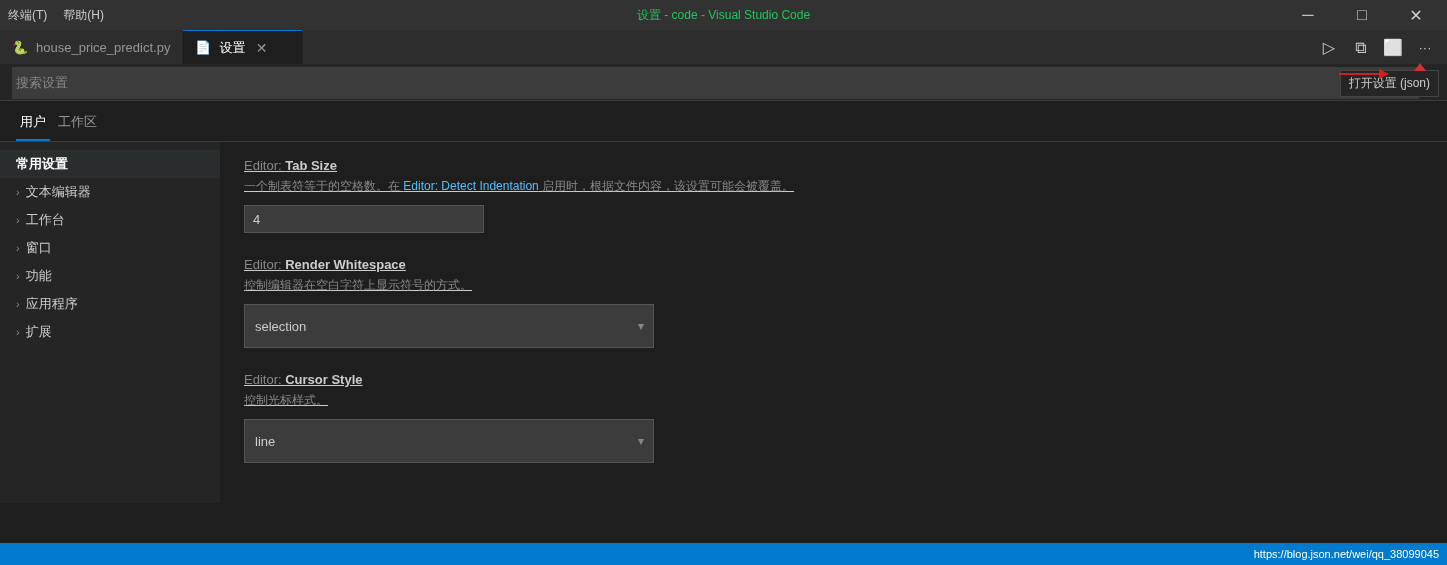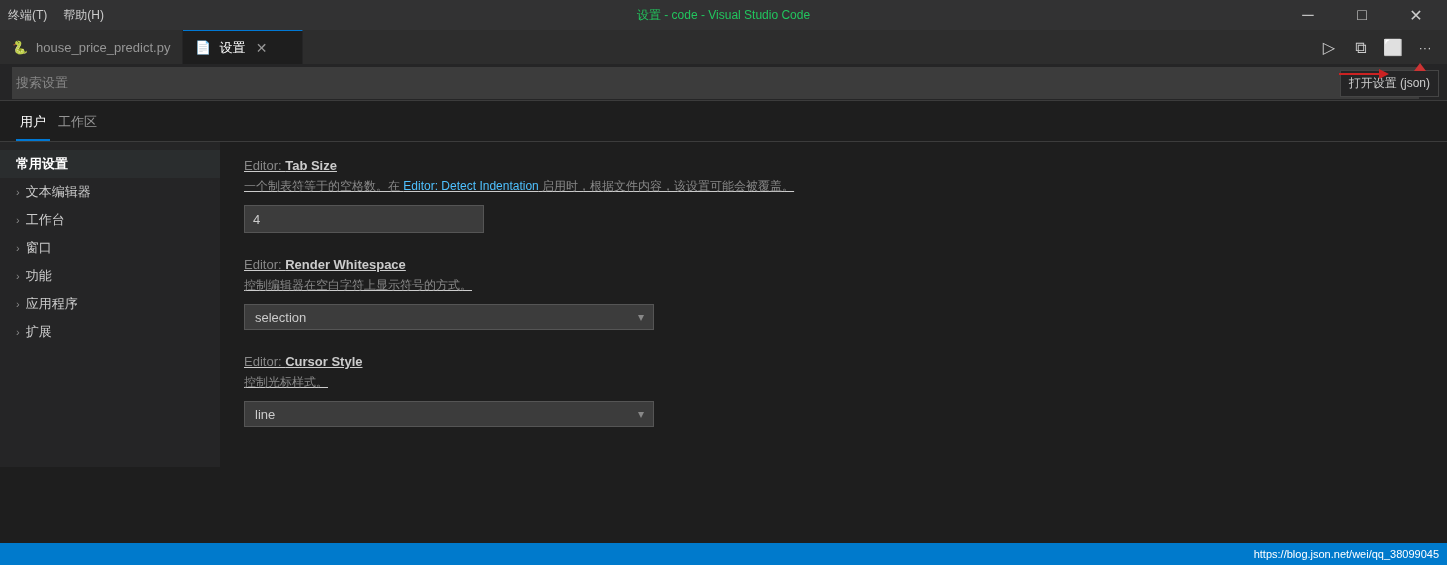--- a/index.html
+++ b/index.html
@@ -283,21 +283,21 @@
       position: relative;
       display: inline-block;
     }
     .setting-select {
       width: 100%;
       background: #3c3c3c;
       border: 1px solid #555;
       color: #cccccc;
       font-size: 13px;
       padding: 4px 32px 4px 10px;
-      height: 26px;
+      height: 44px;
       appearance: none;
       cursor: pointer;
       outline: none;
     }
     .select-chevron {
       position: absolute;
       right: 10px;
       top: 50%;
       transform: translateY(-50%);
       color: #888;

